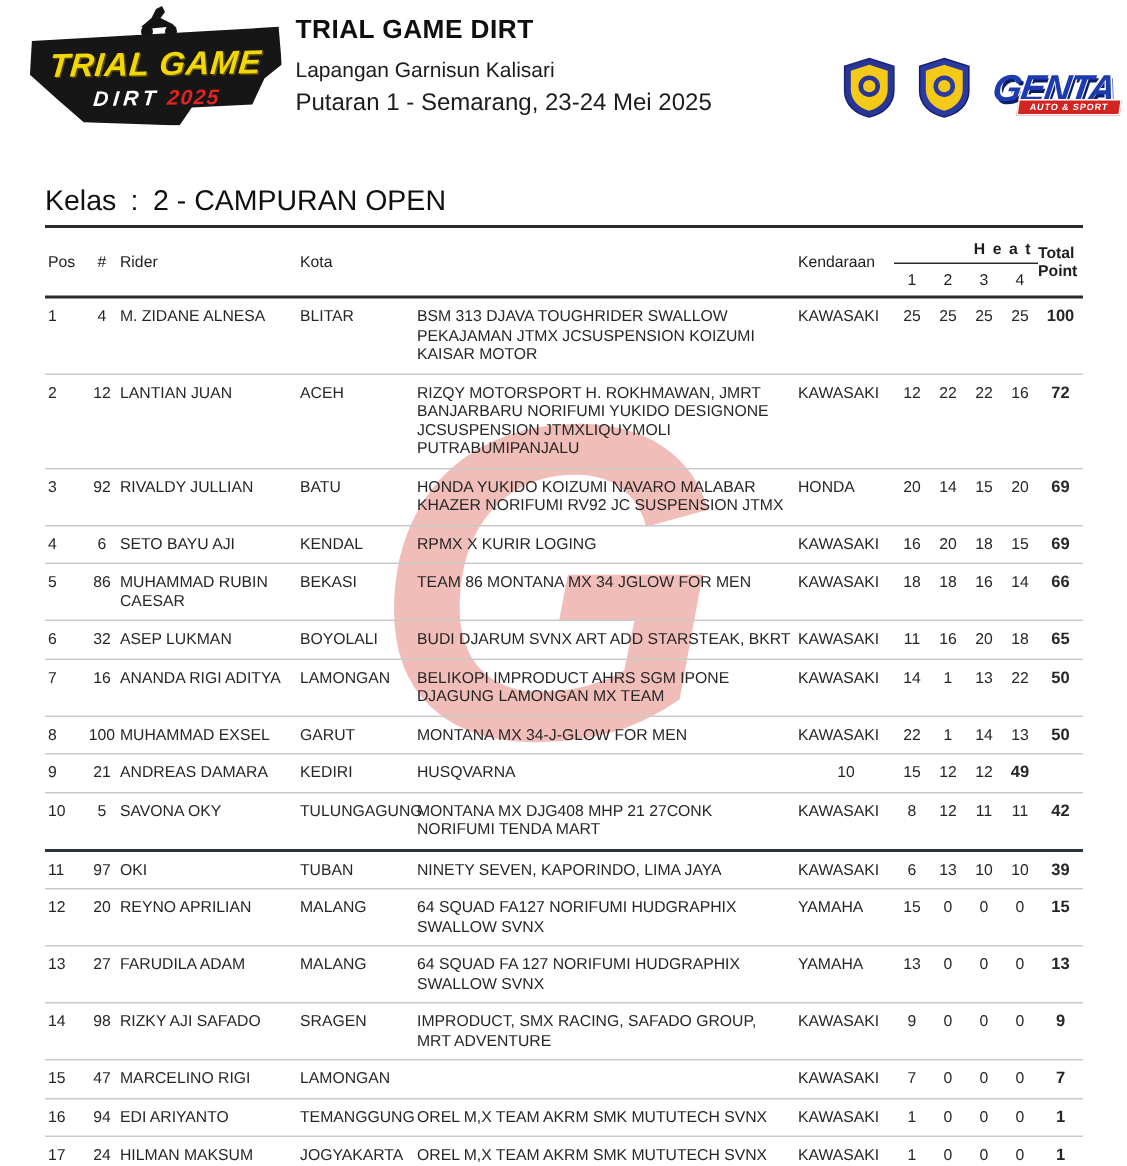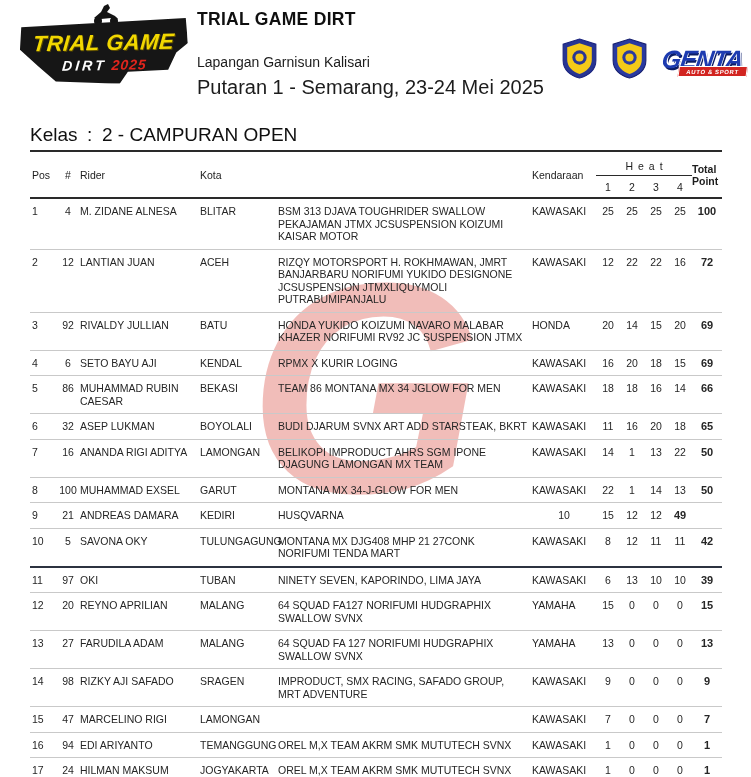--- a/index.html
+++ b/index.html
@@ -39,22 +39,22 @@
     font-size: 22px; letter-spacing: 0.5px; white-space: nowrap;
     transform: skewX(-6deg);
     text-shadow: 1px 1px 0 #5a4a00;
   }
   .logo-bottom { font-style: italic; font-weight: bold; font-size: 14px; margin-top: 1px; transform: skewX(-6deg); white-space: nowrap; }
   .logo-dirt { color: #ffffff; letter-spacing: 3px; }
   .logo-year { color: #e0251d; margin-left: 5px; letter-spacing: 1px; }
 
   .title-block { position: absolute; left: 197px; top: 9px; }
   .event-title { font-size: 17.5px; font-weight: bold; color: #0f0f0f; letter-spacing: 0.3px; }
-  .event-venue { font-size: 14px; color: #1c1c1c; margin-top: 24px; }
-  .event-round { font-size: 20px; color: #1c1c1c; margin-top: 6px; }
+  .event-venue { font-size: 14px; color: #1c1c1c; margin-top: 8px; }
+  .event-round { font-size: 16px; color: #1c1c1c; margin-top: 6px; }
 
   .badges { position: absolute; right: 4px; top: 38px; display: flex; align-items: center; gap: 15px; }
   .genta { position: relative; transform: skewX(-8deg); padding-right: 4px; }
   .genta-name {
     font-size: 25px; font-weight: bold; font-style: italic;
     color: #1d3bb0; letter-spacing: -1px; line-height: 26px;
     text-shadow: -1px -1px 0 #fff, 1px -1px 0 #fff, 2px 2px 0 #0c1d66;
   }
   .genta-tag {
     position: absolute; right: -2px; bottom: -5px;
@@ -82,23 +82,24 @@
   }
   .thead .lab { grid-row: 1 / 3; align-self: center; }
   .c1 { grid-column: 1; padding-left: 2px; }
   .c2 { grid-column: 2; text-align: center; }
   .c3 { grid-column: 3; }
   .c4 { grid-column: 4; }
   .c5 { grid-column: 5; }
   .c6 { grid-column: 6; }
   .heat-group {
     grid-column: 7 / 11; grid-row: 1;
-    align-self: end; text-align: center;
+    align-self: end; text-align: right;
     letter-spacing: 5px; padding-left: 5px; padding-bottom: 3px;
     border-bottom: 1.5px solid #2a2a2a;
+    font-weight: bold;
   }
   .heat-num { grid-row: 2; align-self: center; text-align: center; }
   .h7 { grid-column: 7; } .h8 { grid-column: 8; } .h9 { grid-column: 9; } .h10 { grid-column: 10; }
   .total-head { grid-column: 11; grid-row: 1 / 3; align-self: center; text-align: left; font-weight: bold; line-height: 12px; font-size: 10.5px; }
 
   .tbody { border-bottom: 3px solid #15161a; }
   .trow {
     display: grid;
     grid-template-columns: 26px 24px 120px 78px 254px 64px 24px 24px 24px 24px 30px;
     border-top: 1px solid #c9c9c9;

